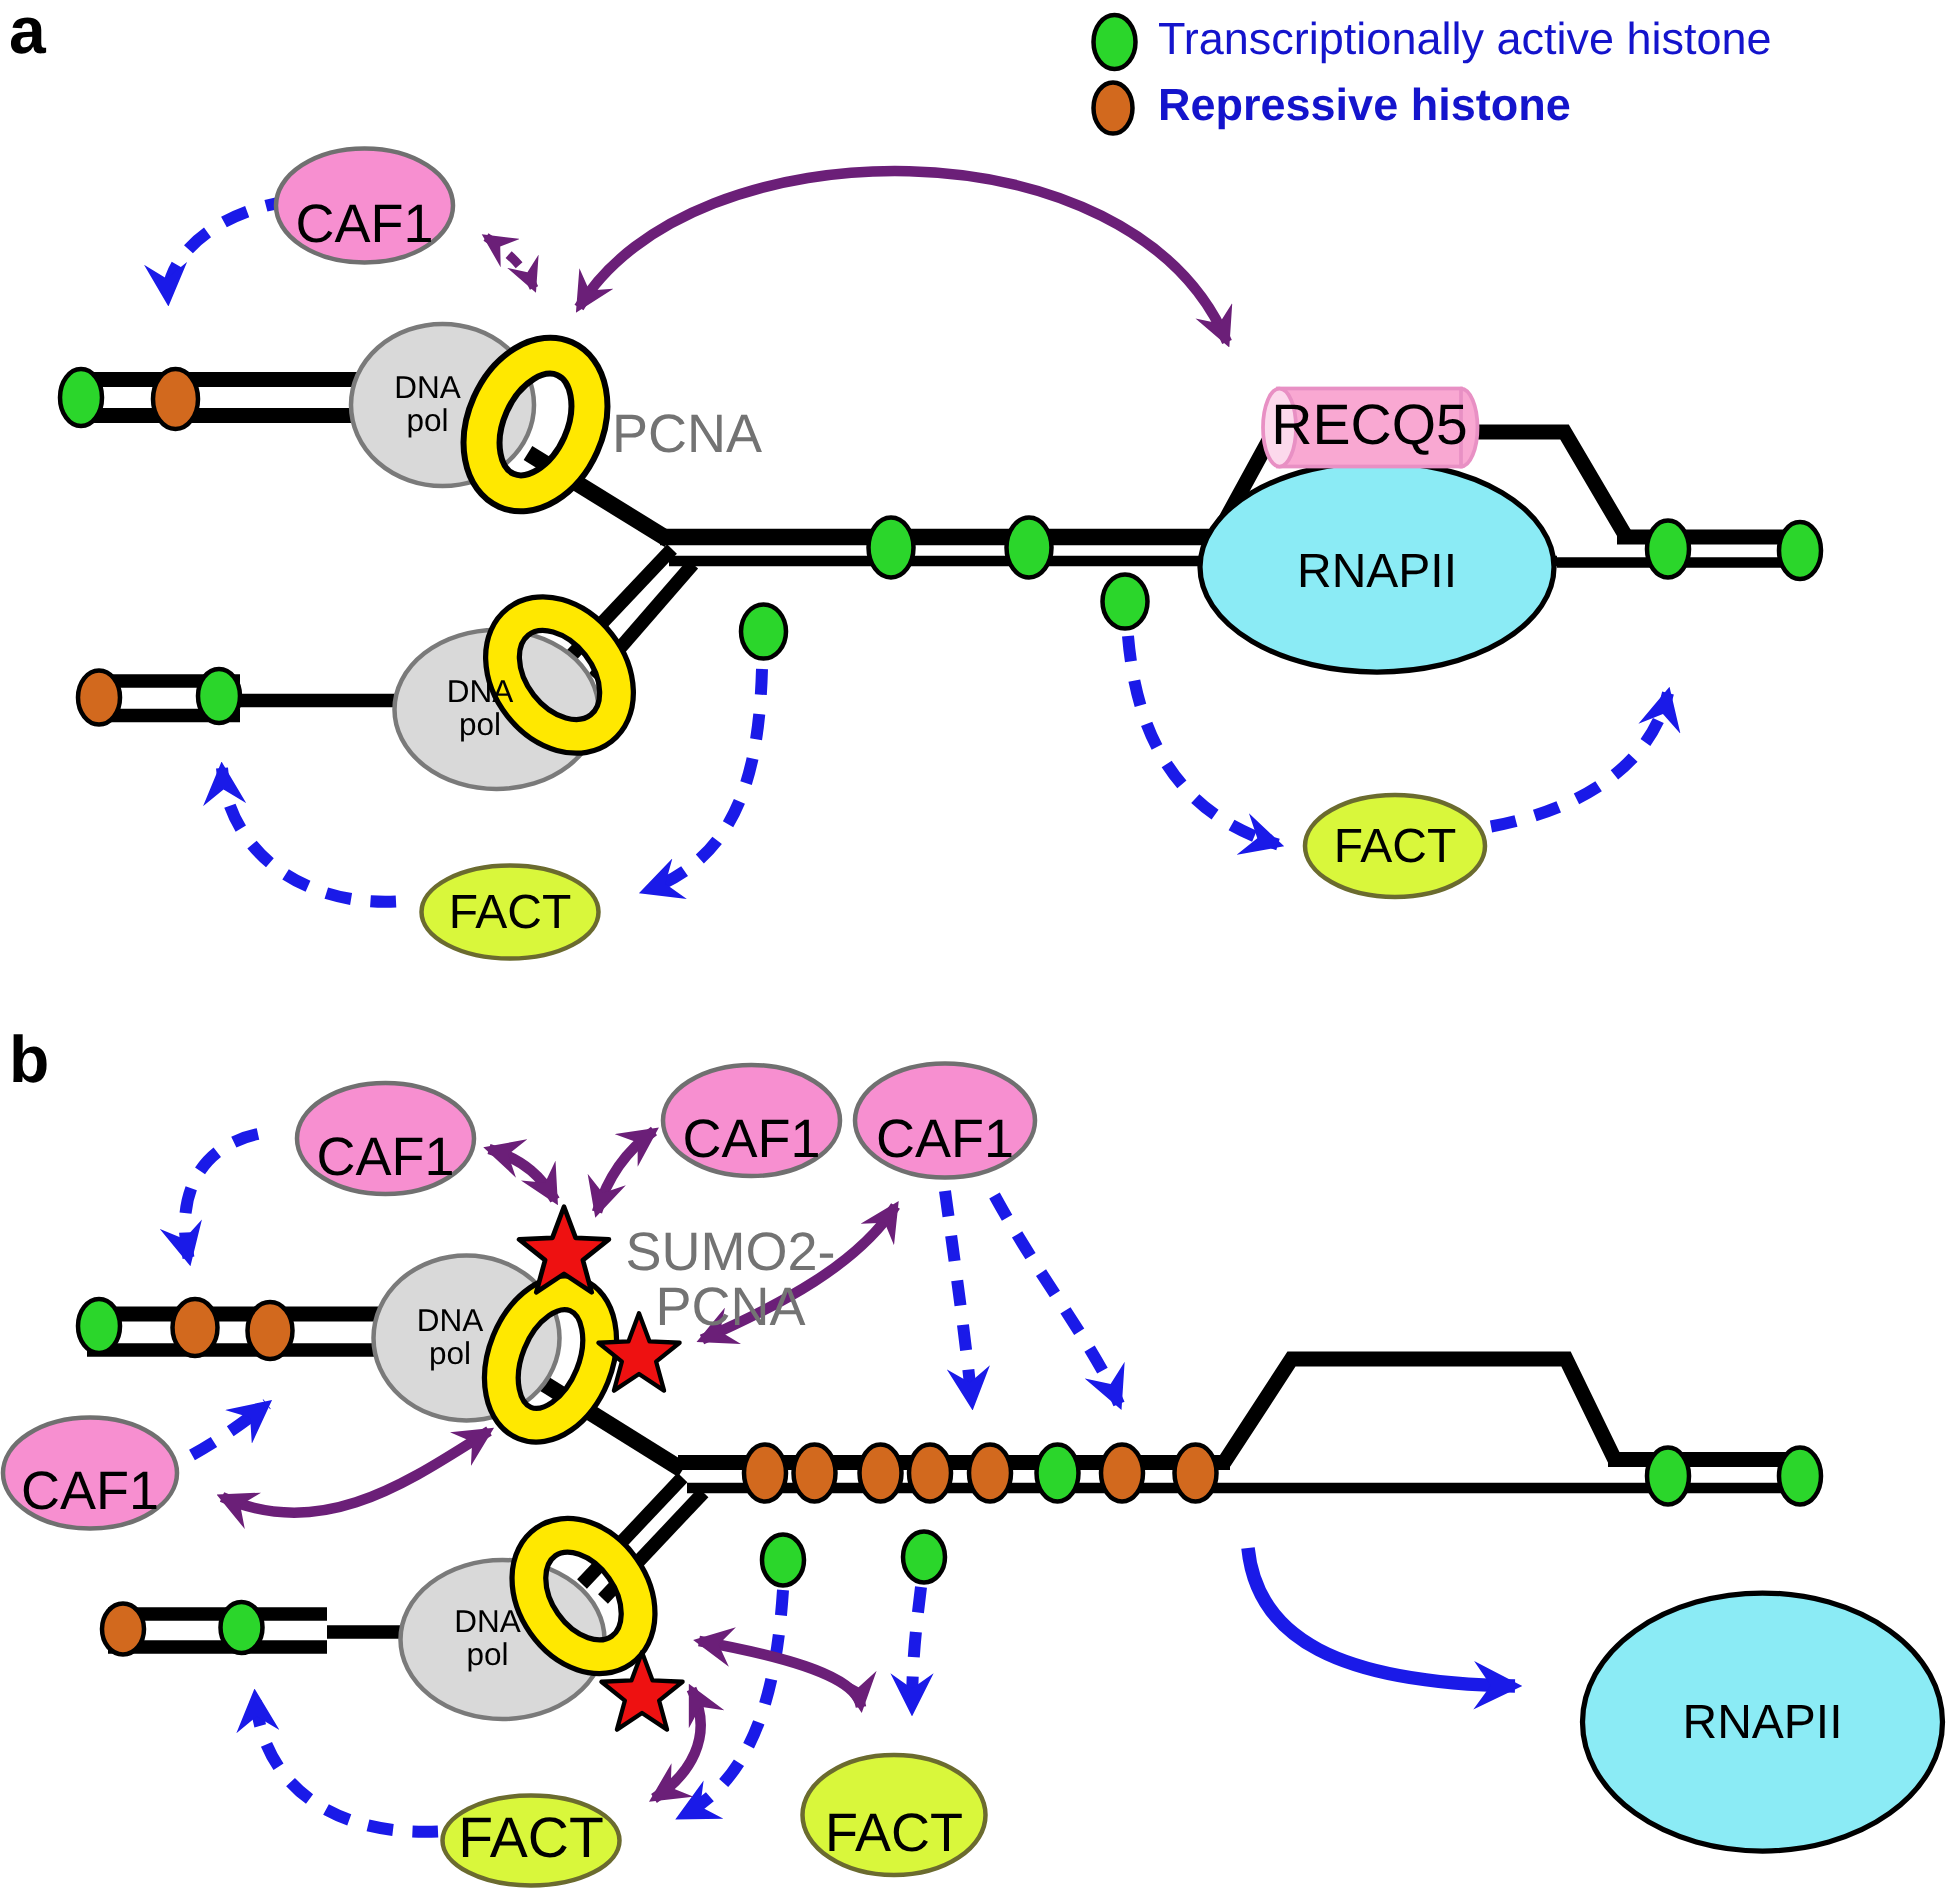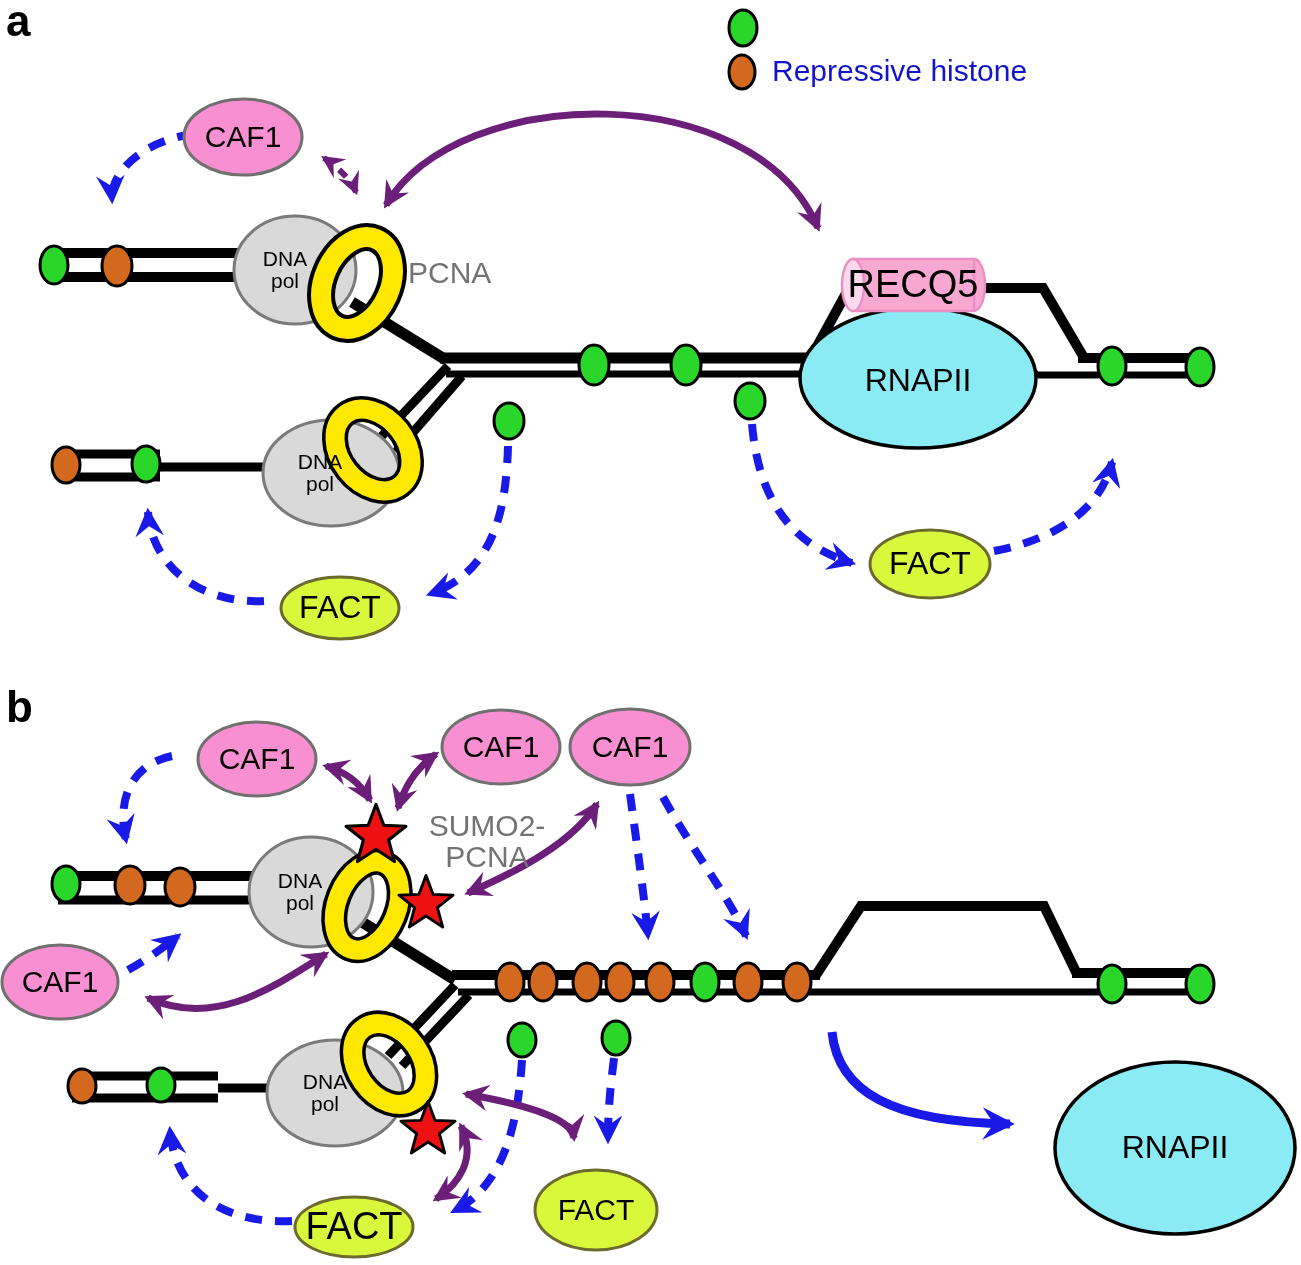--- a/index.html
+++ b/index.html
@@ -5,21 +5,21 @@
   html,body{margin:0;padding:0;background:#fff;}
   #stage{position:relative;width:1301px;height:1265px;background:#ffffff;overflow:hidden;
          font-family:"Liberation Sans",sans-serif;}
   svg{position:absolute;left:0;top:0;}
   .cl{position:absolute;transform:translate(-50%,-50%);white-space:nowrap;text-align:center;
       color:#000;line-height:1.04;}
   .tl{position:absolute;white-space:nowrap;}
   .panel-label{font-size:44px;font-weight:bold;color:#000;}
   .legend-text{font-size:30px;color:#1414CC;}
   .gray-label{color:#737373;}
-  .f34{font-size:30px;} .f33{font-size:21px;} .f32{font-size:32px;}
+  .f34{font-size:36px;margin-top:12px;} .f33{font-size:21px;} .f32{font-size:32px;}
   .f38{font-size:32px;} .f30{font-size:38px;}
   .histG{fill:#2BD62B;stroke:#000;stroke-width:3;}
   .histO{fill:#D2691E;stroke:#000;stroke-width:3;}
   .strand{stroke:#000;fill:none;stroke-linecap:butt;stroke-linejoin:miter;}
   .pol{fill:#D9D9D9;stroke:#7A7A7A;stroke-width:3;}
   .caf1{fill:#F78FD0;stroke:#707070;stroke-width:3;}
   .fact{fill:#D9F73B;stroke:#6B6B2F;stroke-width:3;}
   .rnap{fill:#8BEBF5;stroke:#000;stroke-width:3.5;}
   .ringK{fill:none;stroke:#000;}
   .ringY{fill:none;stroke:#FFE800;}
@@ -180,21 +180,22 @@
     <ellipse class="caf1" cx="60" cy="982" rx="58" ry="37"></ellipse>
     <ellipse class="fact" cx="354" cy="1227" rx="59" ry="30"></ellipse>
     <ellipse class="fact" cx="596" cy="1210" rx="61" ry="40"></ellipse>
     <ellipse class="rnap" cx="1175" cy="1148" rx="120" ry="86"></ellipse>
   </g>
 </svg>
 
 <div class="tl panel-label" style="left:6px;top:-4px;">a</div>
 <div class="tl panel-label" style="left:6px;top:682px;">b</div>
 
-<div class="tl legend-text" style="left:772px;top:54px;">Repressive histone</div>
+<div class="tl legend-text" style="left:772px;top:10px;">Transcriptionally active histone</div>
+<div class="tl legend-text" style="left:772px;top:54px;font-weight:bold;">Repressive histone</div>
 
 <div class="cl f34" style="left:243px;top:137px;">CAF1</div>
 
 <div class="cl f33" style="left:285px;top:270px;">
   <div>DNA</div>
   <div>pol</div>
 </div>
 <div class="tl f34 gray-label" style="left:408px;top:256px;">PCNA</div>
 
 <div class="cl f30" style="left:913px;top:285px;">RECQ5</div>

